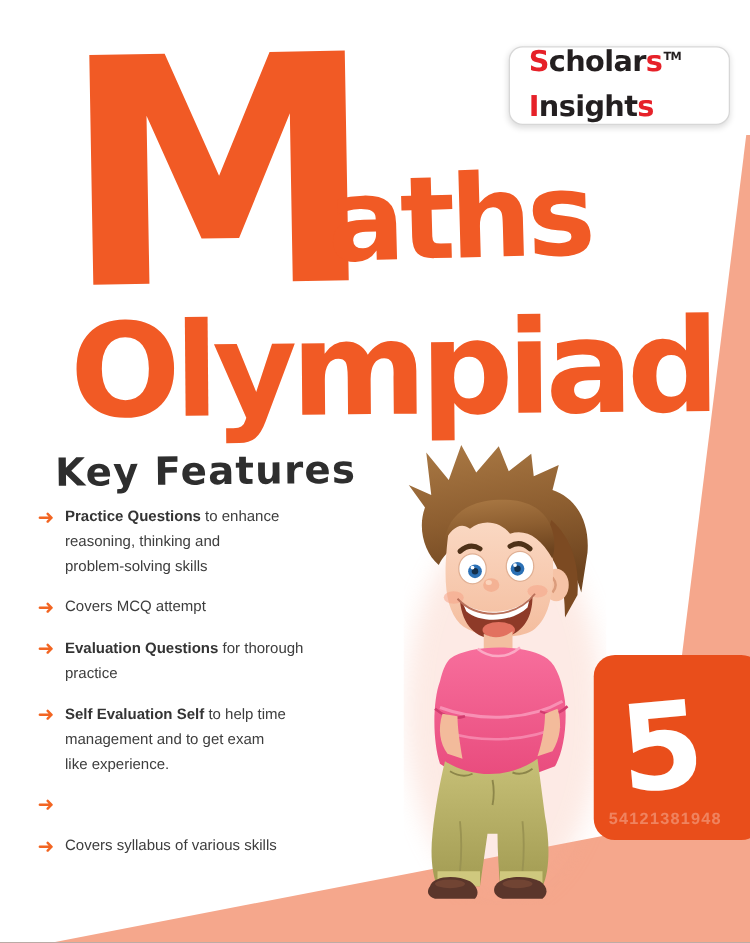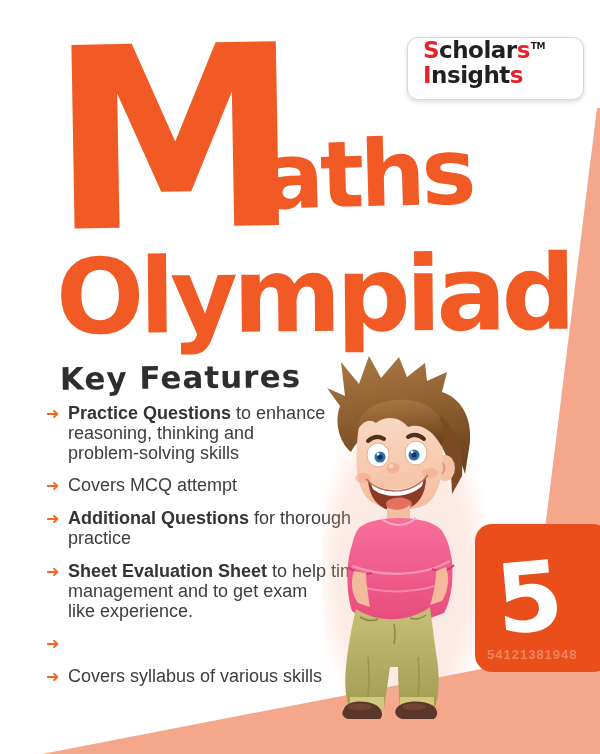--- a/index.html
+++ b/index.html
@@ -10,21 +10,21 @@
   }
   
   .shape{position:absolute;left:0;top:0;width:600px;height:754px;pointer-events:none;}
   .side-ribbon{background:#F5A78C;clip-path:polygon(597px 108px,600px 108px,600px 545px,543px 545px);}
   .corner-triangle{background:#F5A78C;clip-path:polygon(42px 754px,600px 646px,600px 754px);}
   
   .logo{
     position:absolute;left:407px;top:37px;width:177px;height:63px;
     background:#ffffff;border:1.5px solid #d7d7d7;border-radius:11px;
     box-shadow:0 2px 5px rgba(0,0,0,.14);
-    display:flex;flex-direction:column;justify-content:flex-start;
+    display:flex;flex-direction:column;justify-content:space-between;
     padding-left:15px;box-sizing:border-box;
     font-family:"DejaVu Sans",sans-serif;
   }
   .logo-line{font-weight:bold;font-size:23px;line-height:25px;color:#231F20;letter-spacing:-0.5px;white-space:nowrap;}
   .logo .red{color:#E62129;}
   .logo .tm{font-size:9px;vertical-align:top;position:relative;top:-4px;margin-left:1px;color:#231F20;}
   
   .title-m{
     position:absolute;left:50px;top:14px;font-size:252px;line-height:252px;
     font-weight:bold;color:#F15A25;font-family:"DejaVu Sans",sans-serif;
@@ -34,33 +34,33 @@
     position:absolute;left:262px;top:129px;font-size:92px;line-height:92px;
     font-weight:bold;color:#F15A25;font-family:"DejaVu Sans",sans-serif;
     letter-spacing:-4px;transform:rotate(-1.5deg);
   }
   .title-line2{
     position:absolute;left:56px;top:243px;font-size:104px;line-height:104px;
     font-weight:bold;color:#F15A25;font-family:"DejaVu Sans",sans-serif;
     letter-spacing:-5px;transform:rotate(-0.5deg);
   }
   
-  .features{position:absolute;left:46px;top:356px;width:330px;}
+  .features{position:absolute;left:30px;top:356px;width:330px;}
   .features-heading{
     font-family:"DejaVu Sans",sans-serif;font-size:31px;line-height:42px;
     font-weight:600;color:#2E2E2E;letter-spacing:1px;margin:0 0 6px 14px;
     transform:rotate(-0.6deg);
   }
   .feature-item{display:flex;margin-bottom:13px;}
   .bullet{
     flex:0 0 22px;color:#F26522;font-size:16px;line-height:20px;
     font-family:"DejaVu Sans",sans-serif;
   }
   .feature-text{
-    white-space:pre-line;font-size:18px;line-height:19.8px;color:#3D3D3D;
+    white-space:pre-line;font-size:12px;line-height:19.8px;color:#3D3D3D;
   }
   .feature-text b{font-weight:bold;color:#343434;}
   
   .badge{
     position:absolute;left:475px;top:524px;width:135px;height:148px;
     background:#E94E1B;border-radius:17px;
     display:flex;align-items:center;justify-content:center;
     box-sizing:border-box;padding-right:26px;
   }
   .badge span{
@@ -102,27 +102,27 @@
 problem-solving skills</span></span>
     </div>
 
     <div class="feature-item">
       <span class="bullet">➜</span>
       <span class="feature-text"><b></b><span>Covers MCQ attempt</span></span>
     </div>
 
     <div class="feature-item">
       <span class="bullet">➜</span>
-      <span class="feature-text"><b>Additional Questions</b><span> for thorough
+      <span class="feature-text"><b>Evaluation Questions</b><span> for thorough
 practice</span></span>
     </div>
 
     <div class="feature-item">
       <span class="bullet">➜</span>
-      <span class="feature-text"><b>Sheet Evaluation Sheet</b><span> to help time
+      <span class="feature-text"><b>Self Evaluation Self</b><span> to help time
 management and to get exam
 like experience.</span></span>
     </div>
 
     <div class="feature-item">
       <span class="bullet">➜</span>
     </div>
 
     <div class="feature-item">
       <span class="bullet">➜</span>

